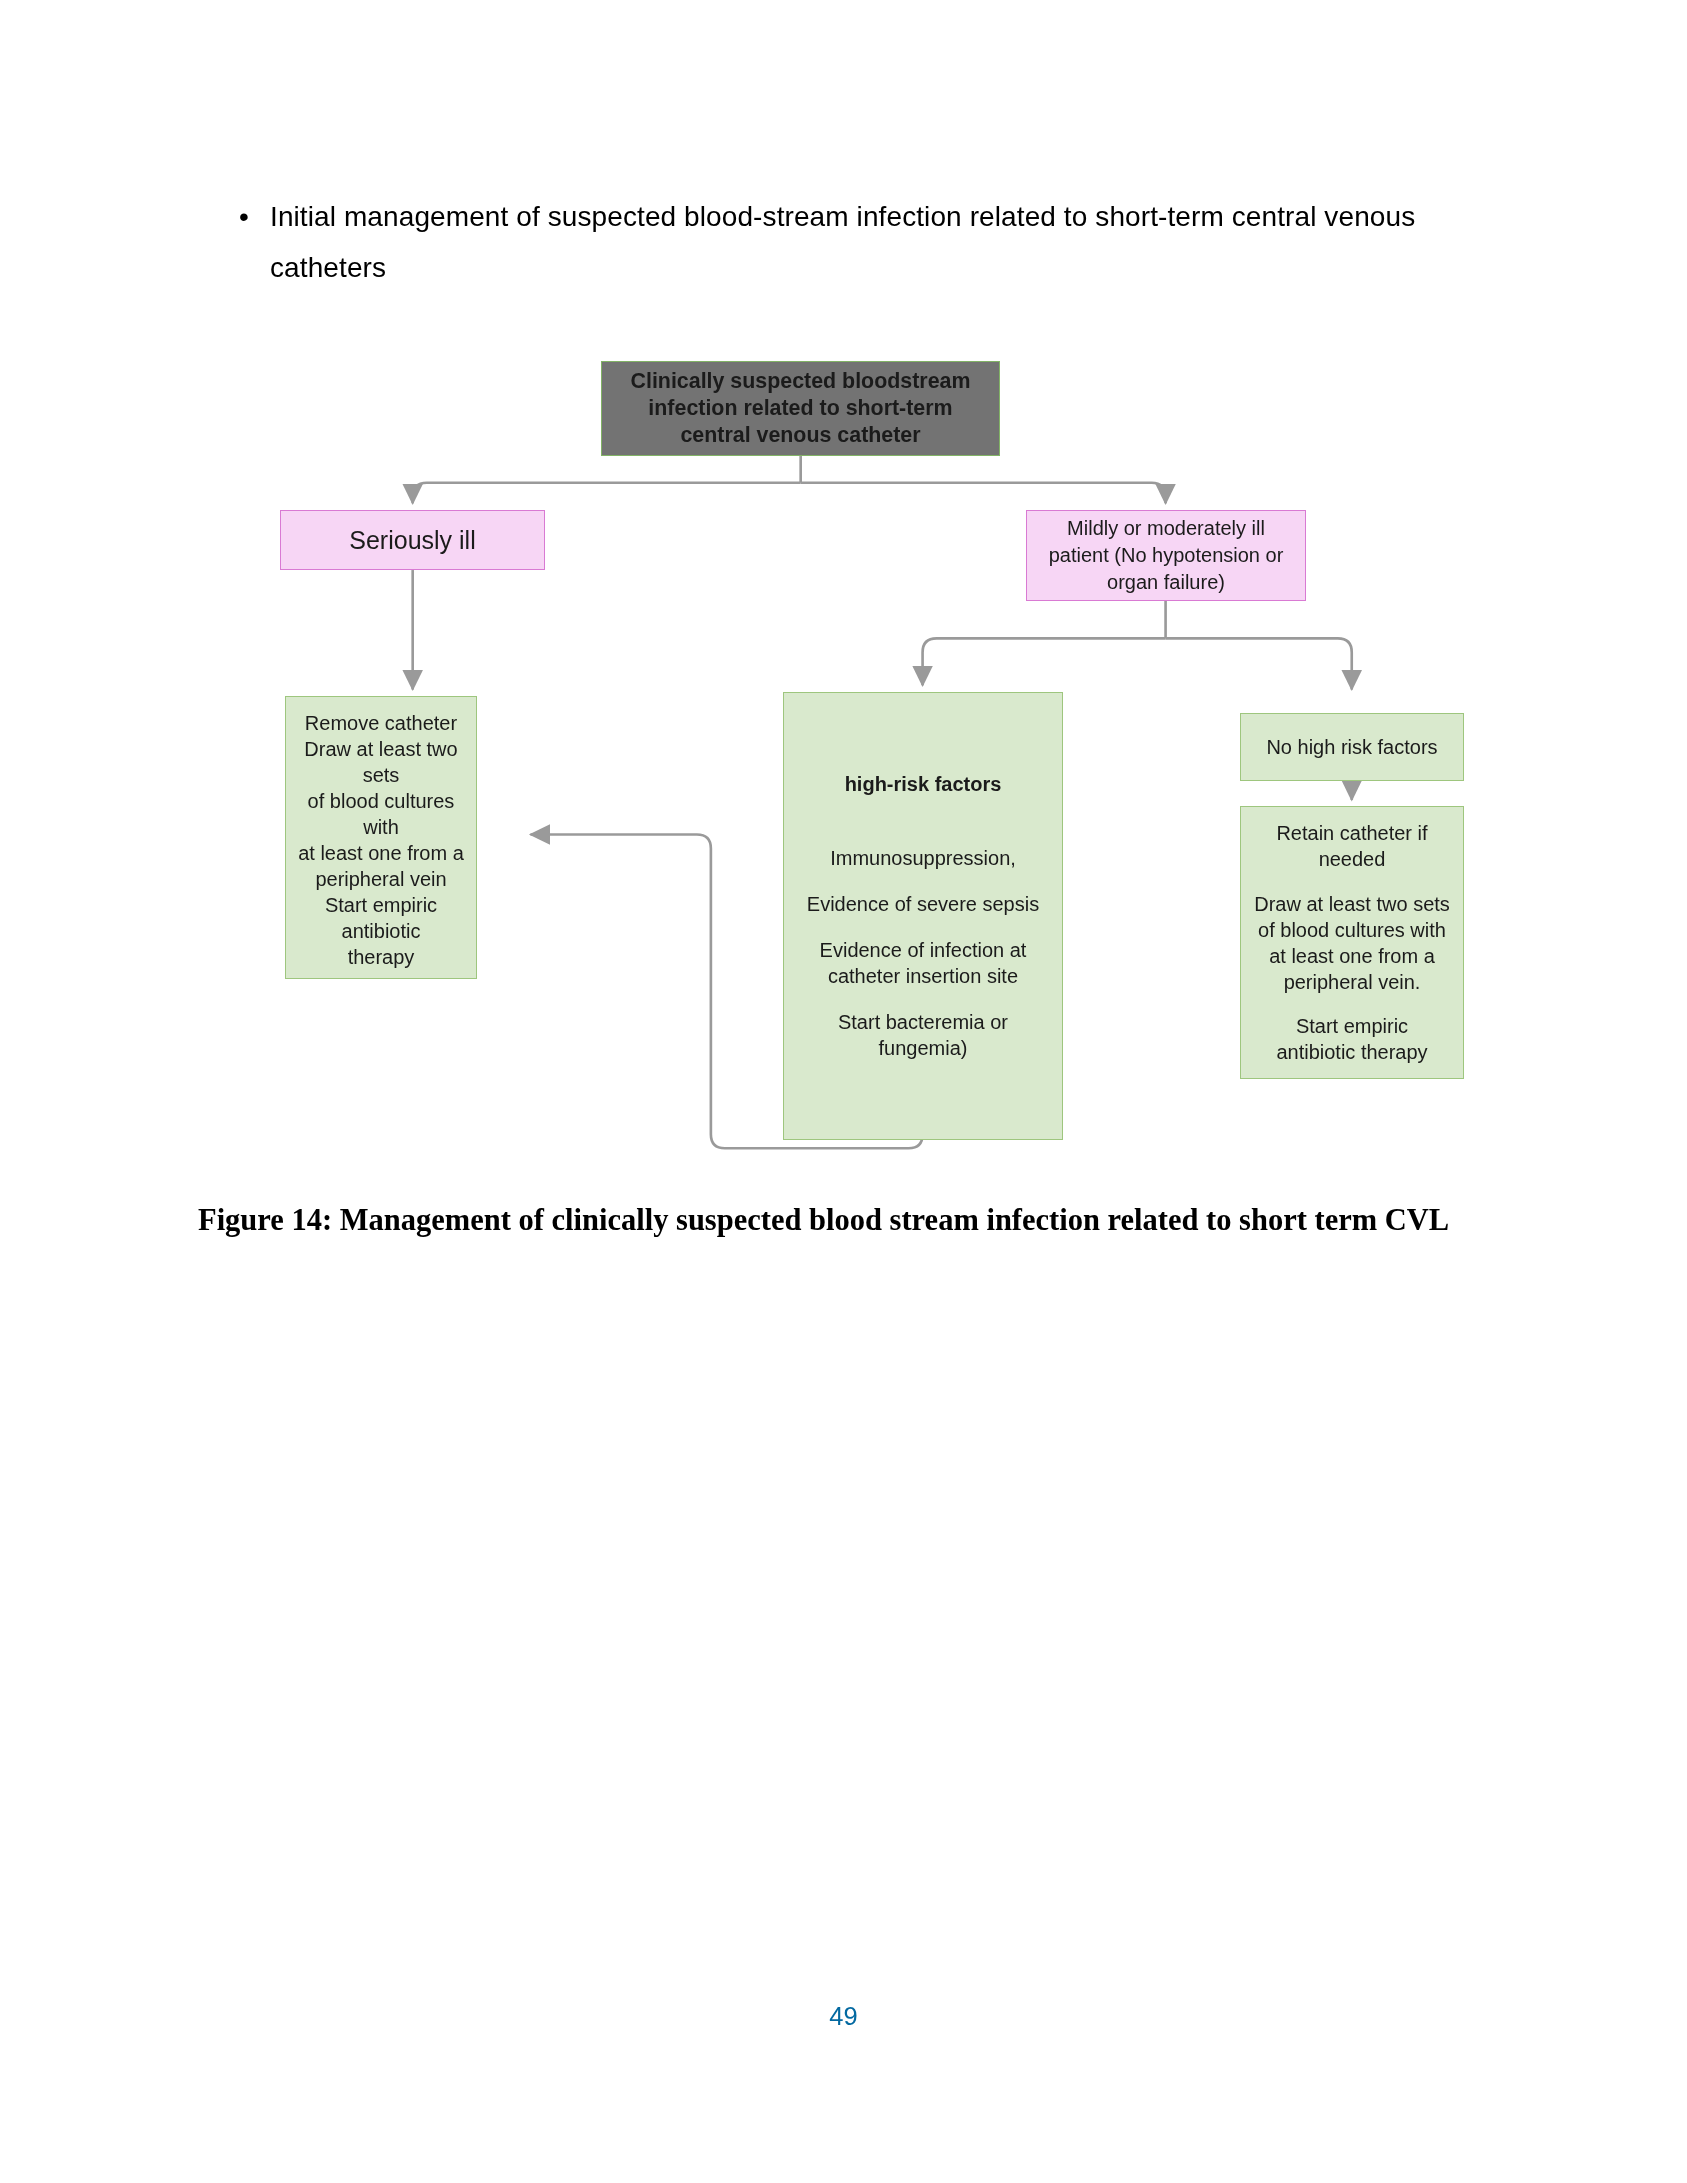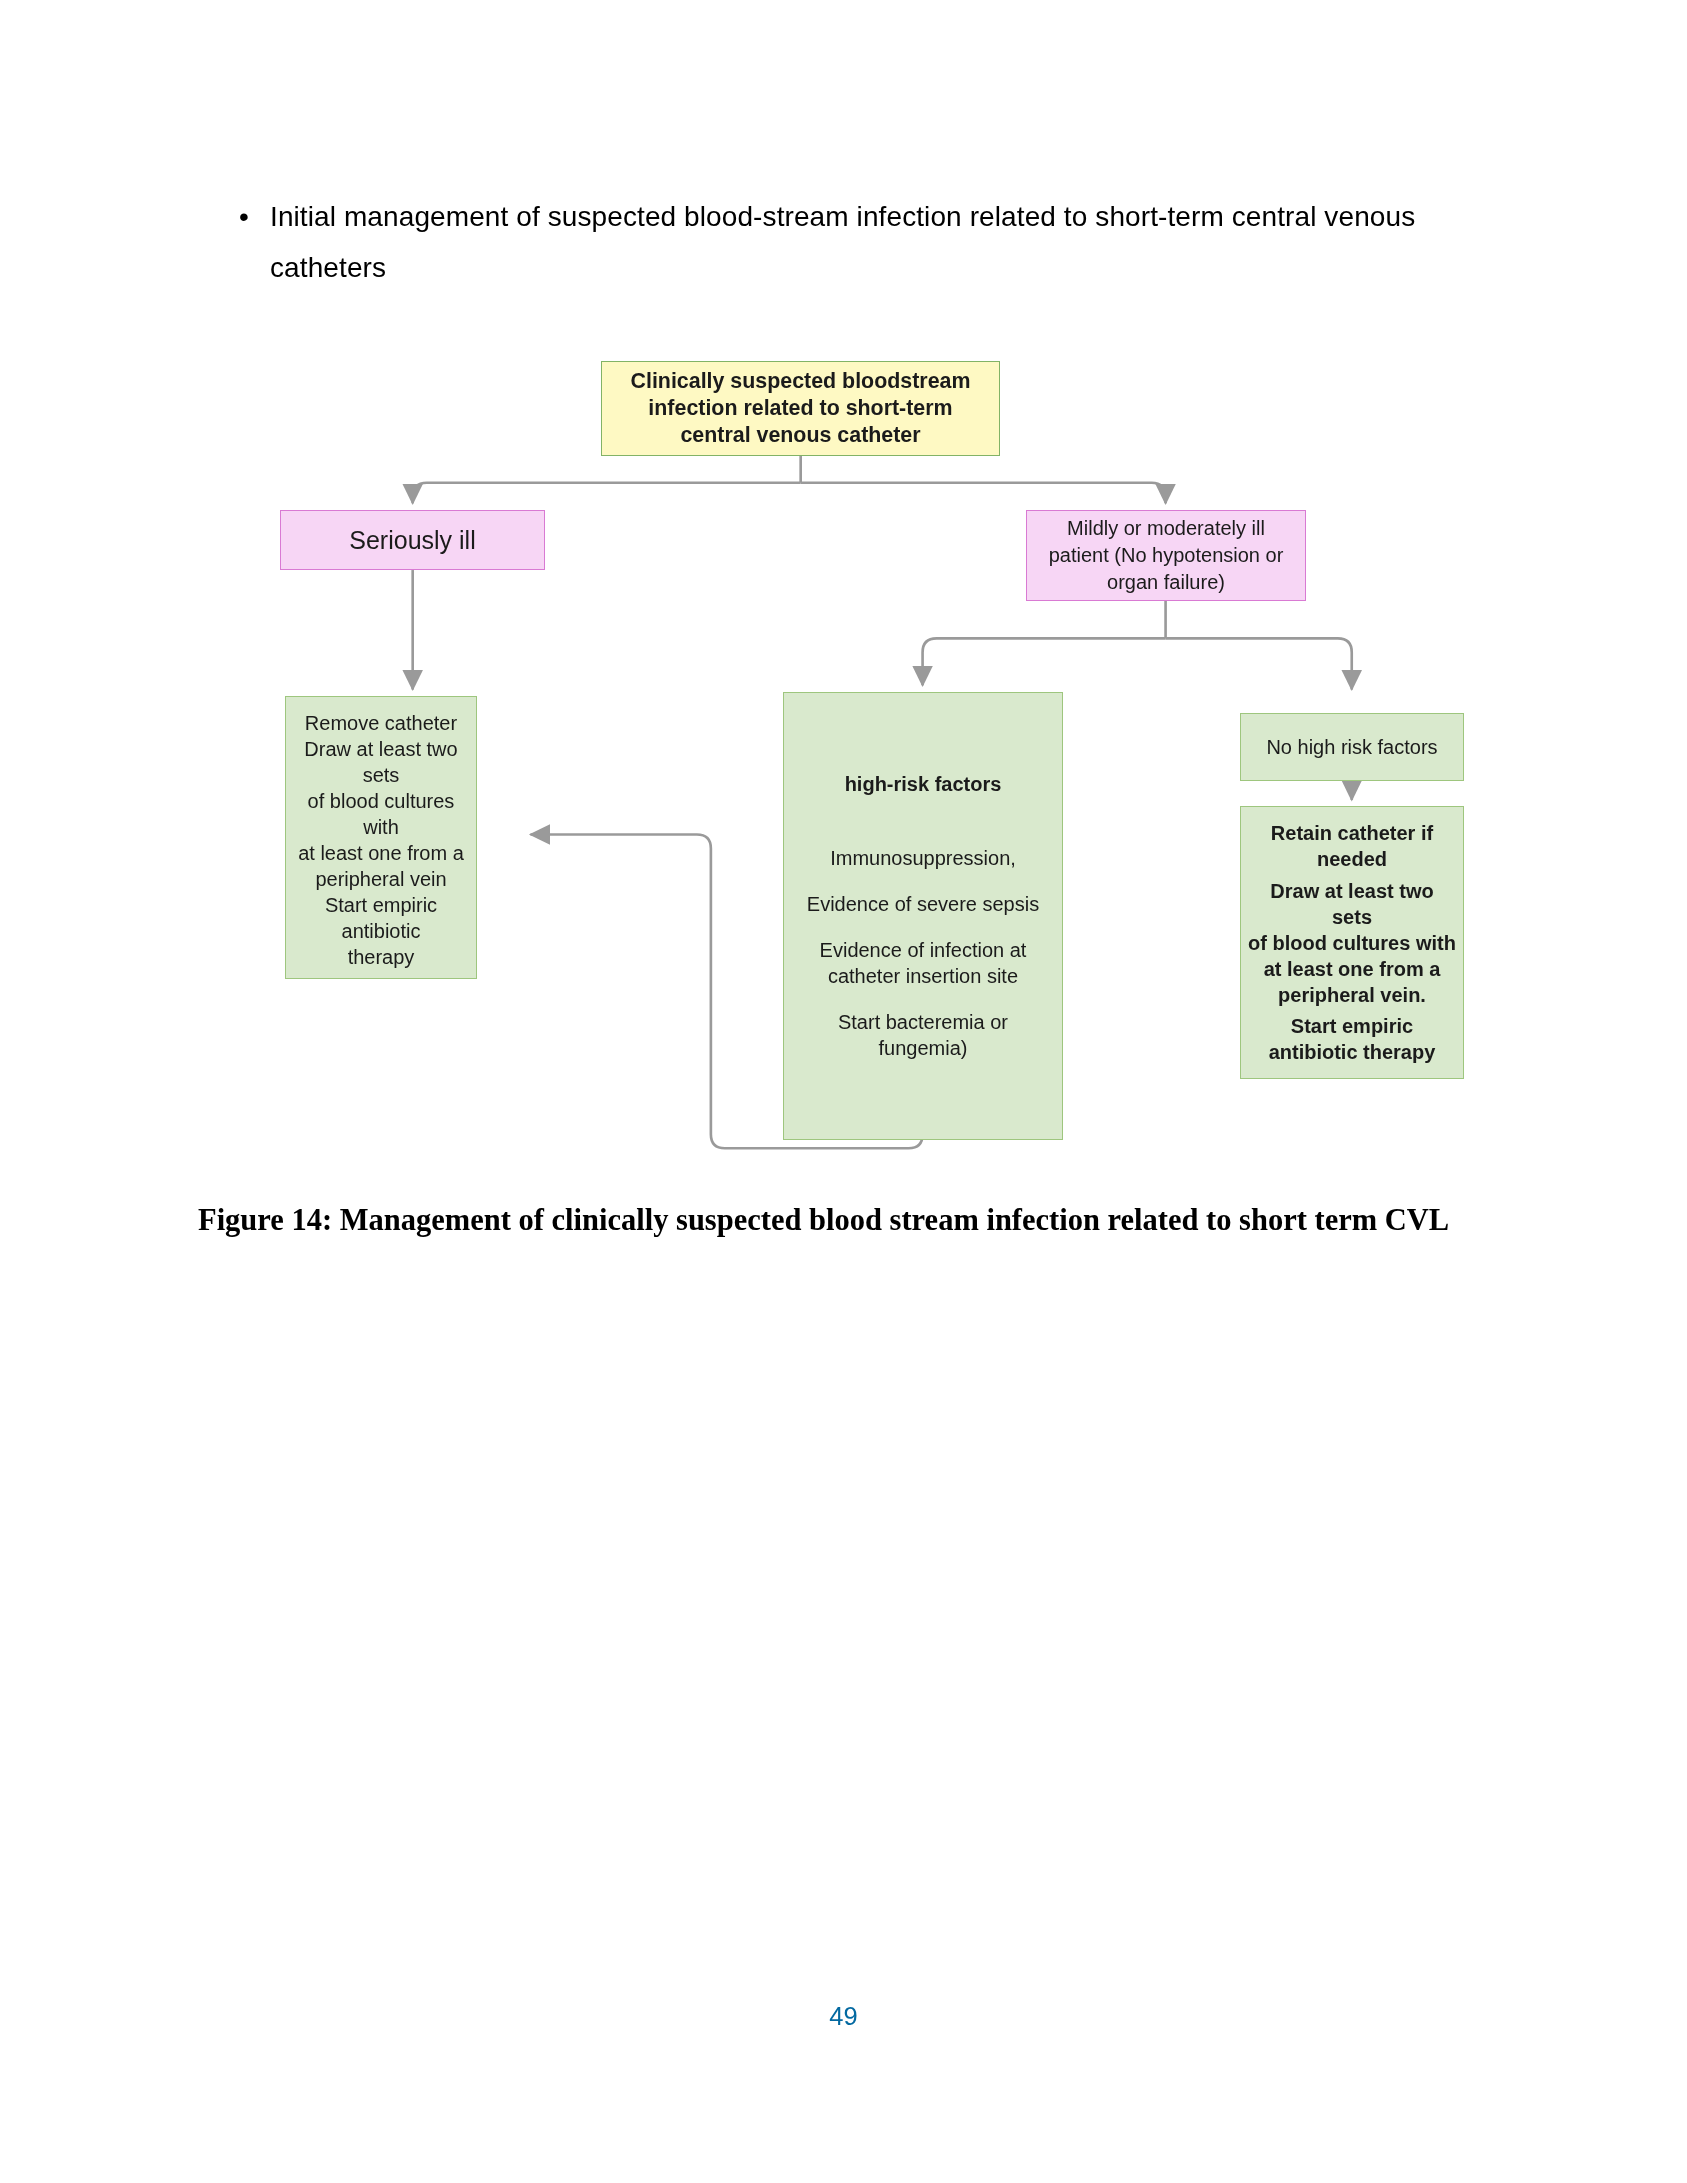--- a/index.html
+++ b/index.html
@@ -51,21 +51,21 @@
     display: flex;
     flex-direction: column;
     align-items: center;
     justify-content: center;
     text-align: center;
     color: #1b1b1b;
   }
   .node .line { width:100%; }
 
   .green {
-    background: #fef9c3;
+    background: #737373;
     border: 1.6px solid #82b366;
   }
   .green-soft {
     background: #d9e9cd;
     border: 1.6px solid #9ec67e;
   }
   .pink {
     background: #f7d6f5;
     border: 1.6px solid #d97ad3;
   }
@@ -95,21 +95,20 @@
     justify-content: center;
   }
   #node-nohighrisk {
     left: 1240px; top: 375px; width: 224px; height: 68px;
     font-size: 20px; line-height: 25px; margin-top: 17px;
   }
   #node-retain {
     left: 1240px; top: 485px; width: 224px; height: 273px;
     font-size: 20px; line-height: 26px; padding: 13px 6.6px;
     justify-content: flex-start;
-    font-weight: bold;
   }
   .gap { height: 20px; }
   .gap-sm { height: 15px; }
   .gap-lg { height: 33px; }
   .bold-line { font-weight: bold; }
 
   
   .caption {
     position: absolute;
     left: 198px;

